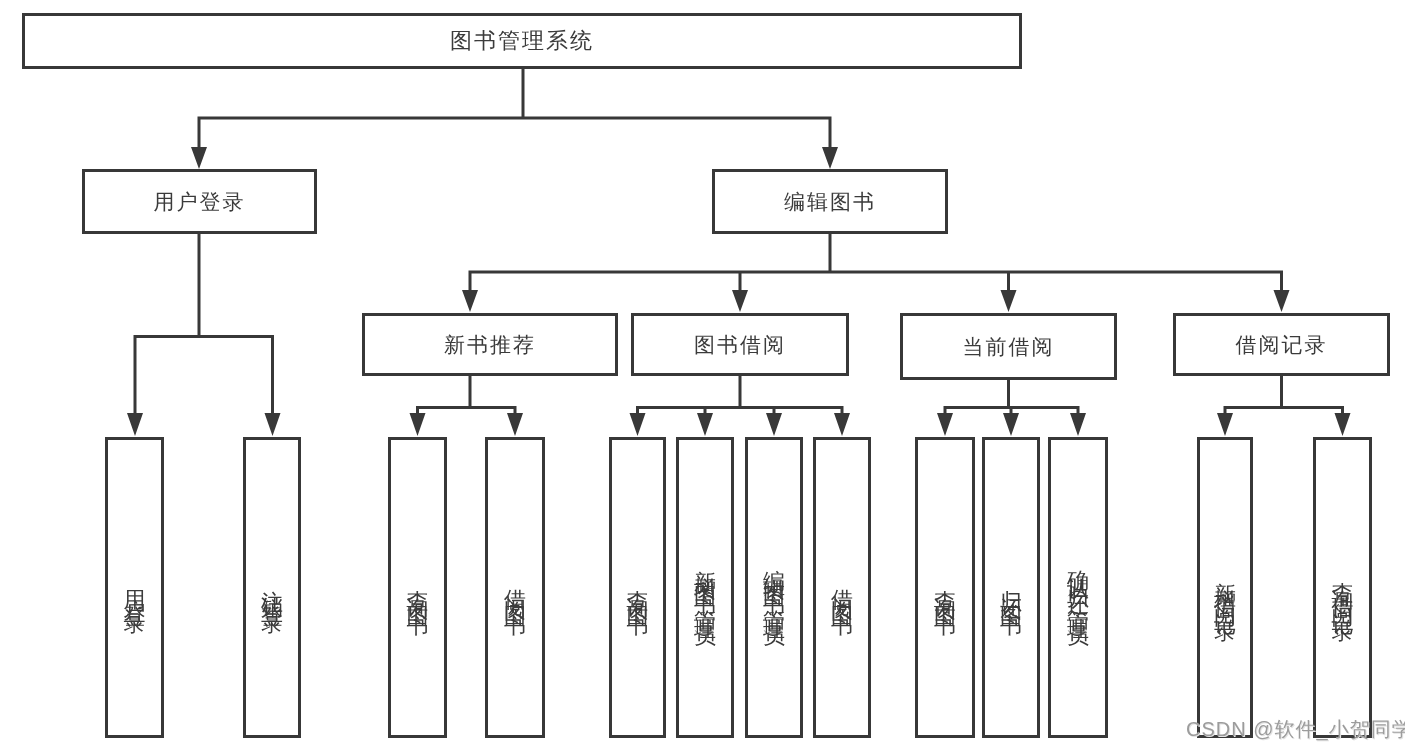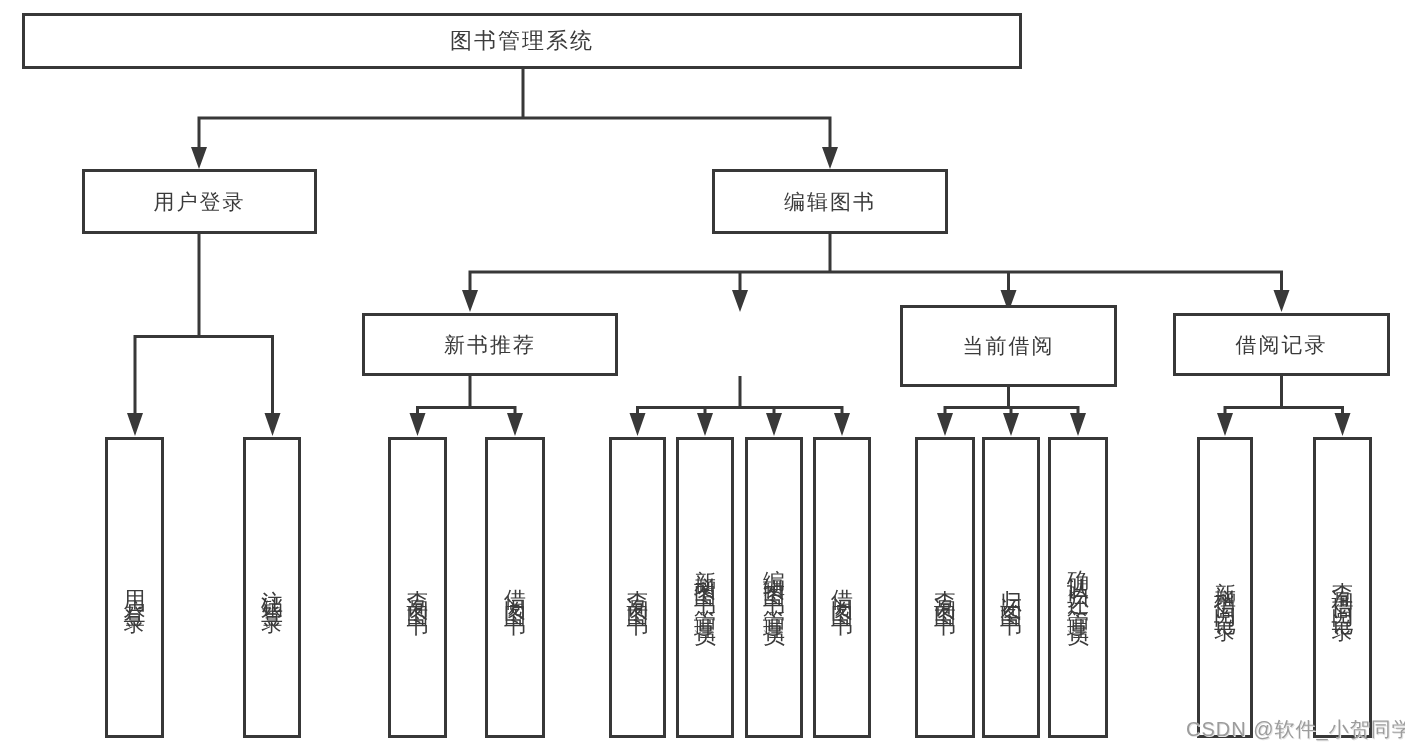--- a/index.html
+++ b/index.html
@@ -34,21 +34,21 @@
     letter-spacing: 2px;
     white-space: nowrap;
   }
   .node.root { font-size: 22px; }
   
   .n-root   { left: 22px;   top: 13px;  width: 1000px; height: 56px; }
   .n-login  { left: 82px;   top: 169px; width: 235px;  height: 65px; }
   .n-mgmt   { left: 712px;  top: 169px; width: 236px;  height: 65px; }
   .n-l3a    { left: 362px;  top: 313px; width: 256px;  height: 63px; }
   .n-l3b    { left: 631px;  top: 313px; width: 218px;  height: 63px; }
-  .n-l3c    { left: 900px;  top: 305px; width: 217px;  height: 82px; }
+  .n-l3c    { left: 900px;  top: 313px; width: 217px;  height: 67px; }
   .n-l3d    { left: 1173px; top: 313px; width: 217px;  height: 63px; }
   
   .leaf { top: 437px; height: 301px; }
   .leaf .vtext {
     writing-mode: vertical-lr;
     text-orientation: mixed;
     font-size: 22px;
     line-height: 1;
     letter-spacing: 8px;
     color: #3b3b3b;
@@ -147,20 +147,23 @@
   <div class="node n-login">
     <span>用户登录</span>
   </div>
   <div class="node n-mgmt">
     <span>编辑图书</span>
   </div>
 
   <div class="node n-l3a">
     <span>新书推荐</span>
   </div>
+  <div class="node n-l3b">
+    <span>图书借阅</span>
+  </div>
   <div class="node n-l3c">
     <span>当前借阅</span>
   </div>
   <div class="node n-l3d">
     <span>借阅记录</span>
   </div>
 
   <div class="node leaf lf1">
     <span class="vtext">用户登录</span>
   </div>

